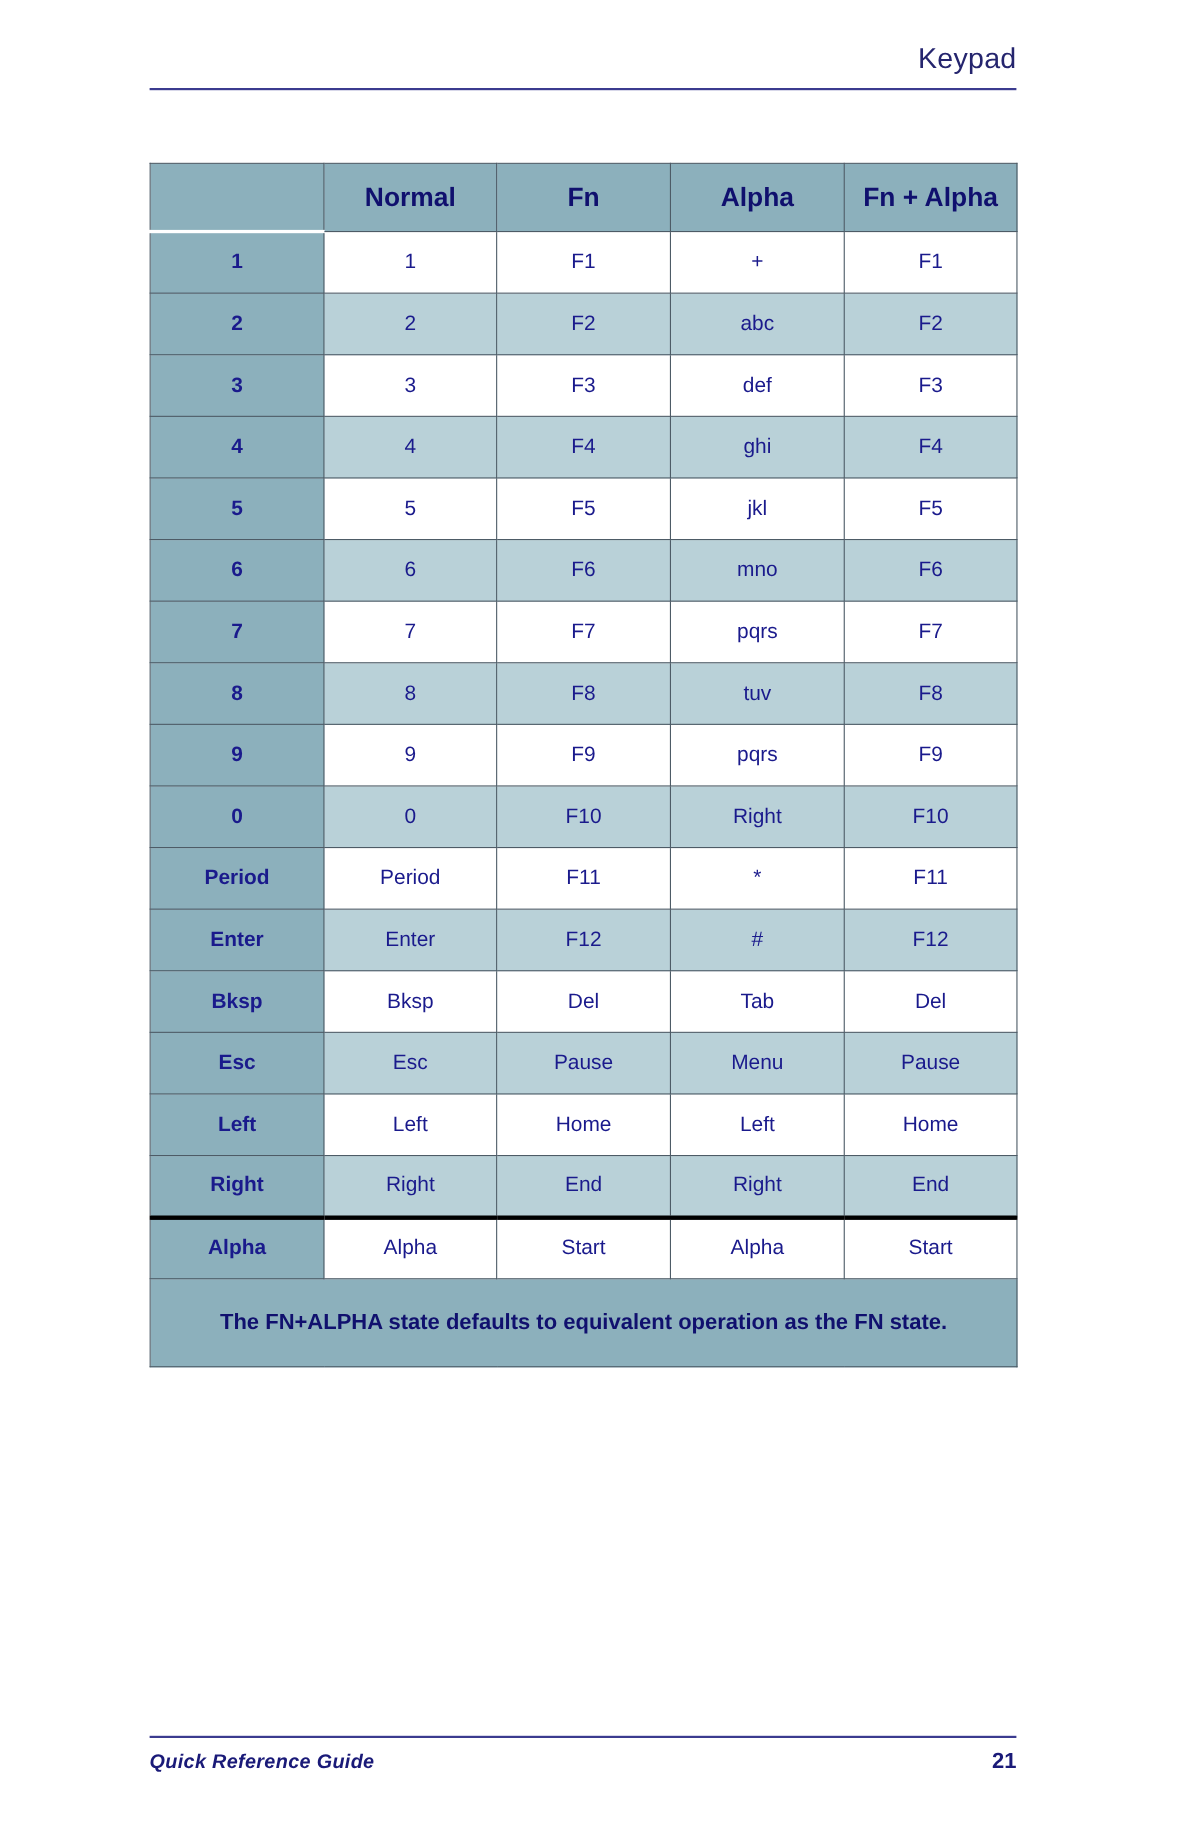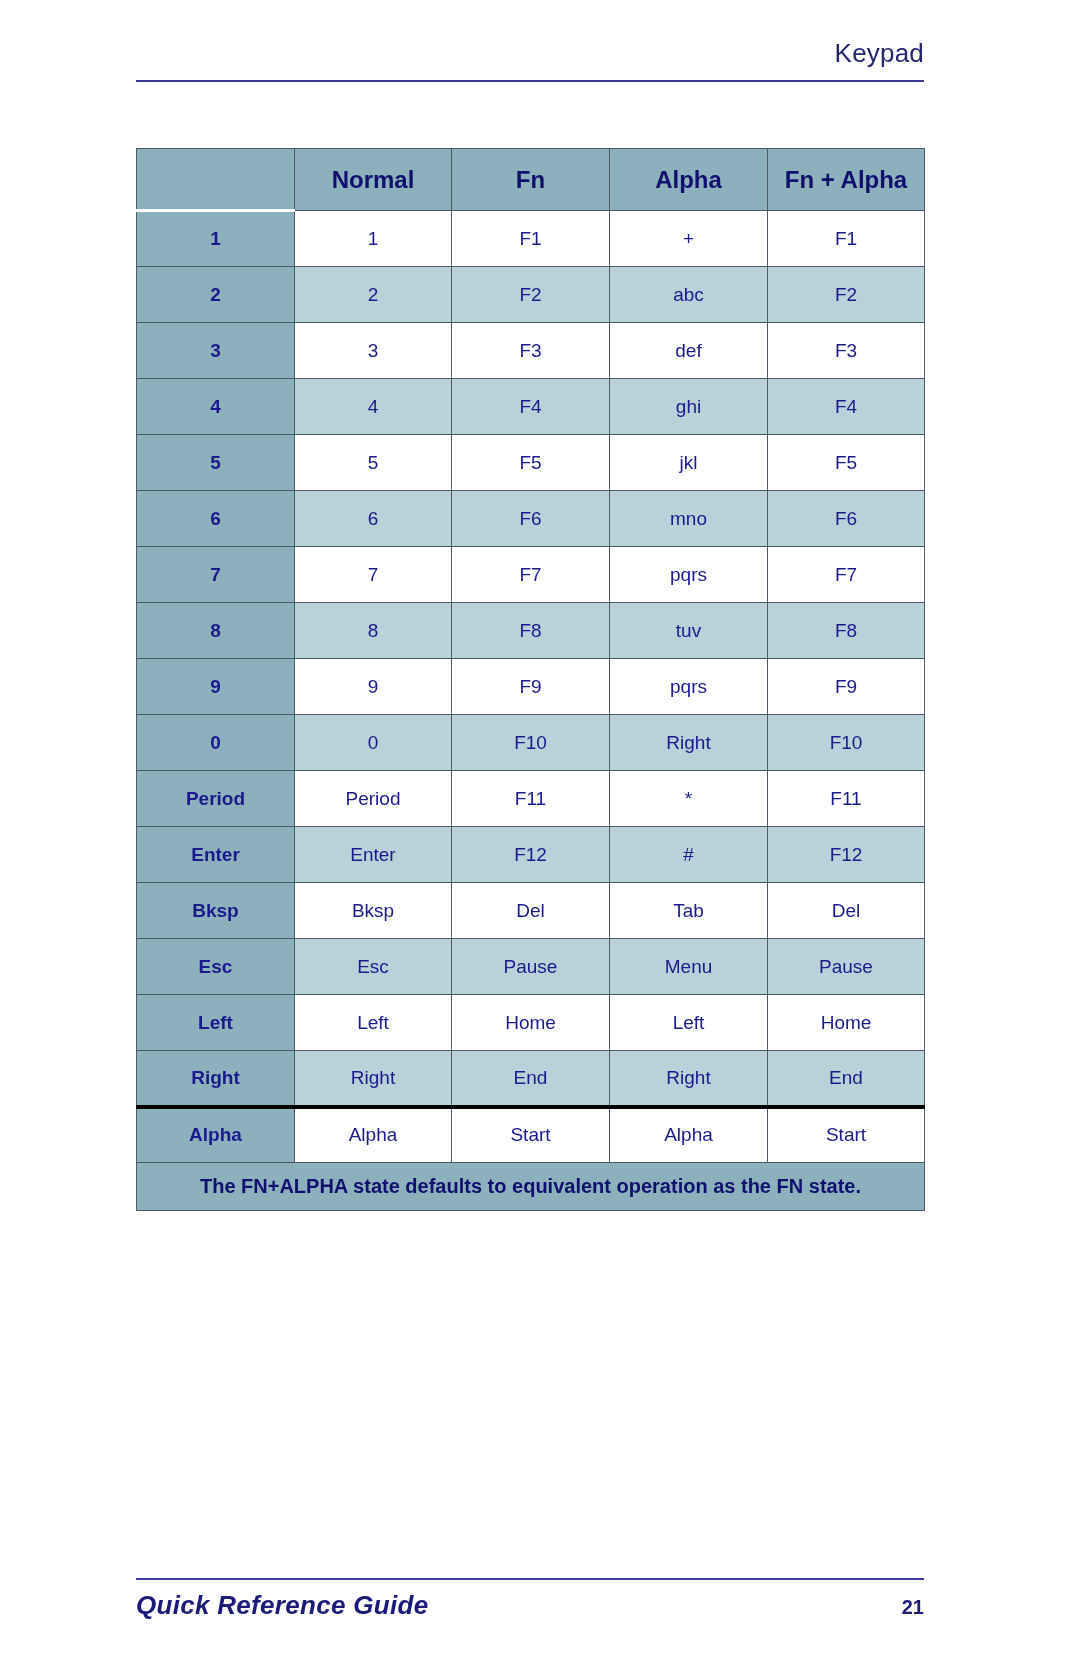--- a/index.html
+++ b/index.html
@@ -110,21 +110,21 @@
 
   
   tr.thick-top td { border-top: 4px solid #000000; }
 
   
   tr.note-row td {
     background: #8cb0bc;
     font-weight: bold;
     font-size: 20px;
     color: #10106e;
-    height: 48px;
+    height: 80px;
     border: 1px solid #4d5b66;
   }
 
   
   .footer-rule {
     position: absolute;
     left: 136px;
     top: 1578px;
     width: 788px;
     height: 2px;
@@ -133,21 +133,21 @@
   .footer {
     position: absolute;
     left: 136px;
     top: 1590px;
     width: 788px;
     display: flex;
     justify-content: space-between;
     align-items: baseline;
   }
   .footer-title {
-    font-size: 26px;
+    font-size: 18px;
     font-weight: bold;
     font-style: italic;
     color: #1a1a78;
     letter-spacing: 0.3px;
   }
   .footer-pagenum {
     font-size: 20px;
     font-weight: bold;
     color: #1a1a78;
   }

